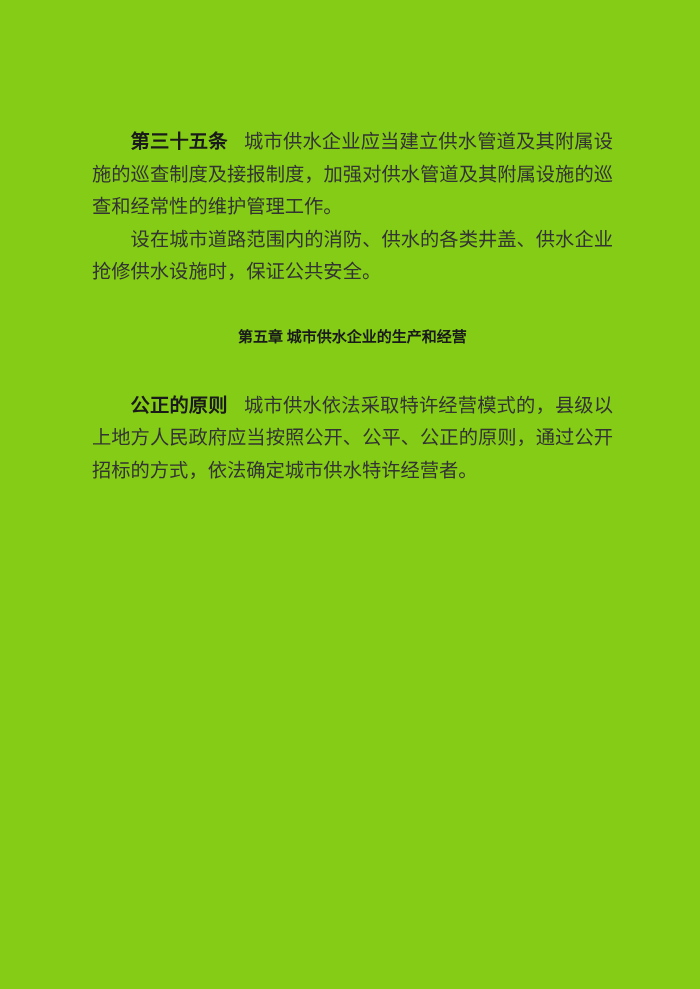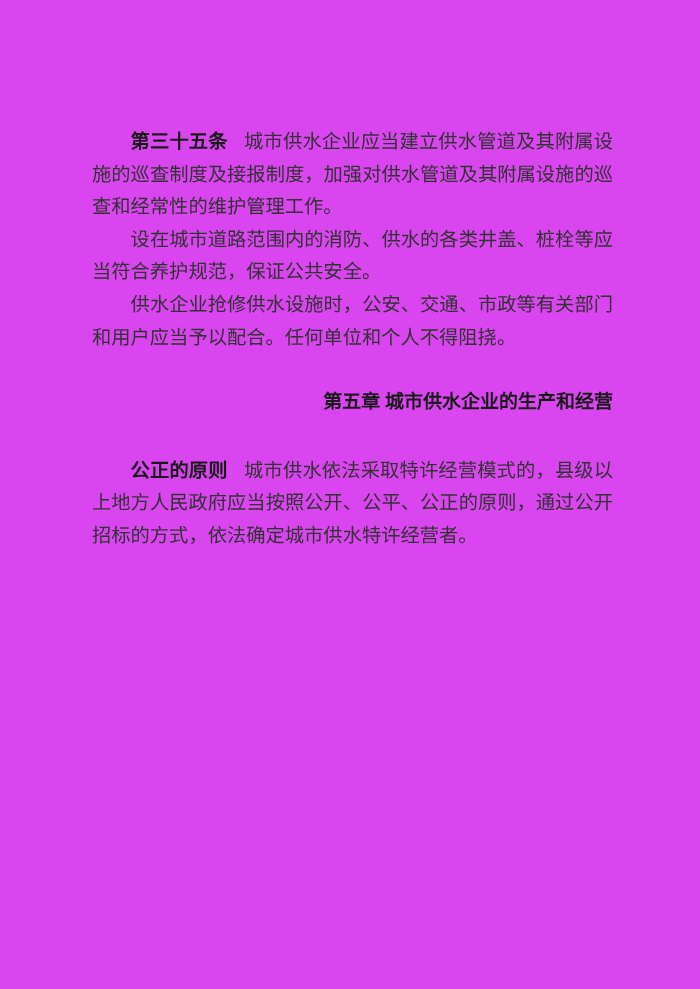--- a/index.html
+++ b/index.html
@@ -4,21 +4,21 @@
 <style>
   html, body {
     margin: 0;
     padding: 0;
     background: #ffffff;
   }
   .page {
     position: relative;
     width: 700px;
     height: 989px;
-    background: #d946ef;
+    background: #84cc16;
     overflow: hidden;
     font-family: "Liberation Serif", "DejaVu Serif", serif;
   }
   .doc-body {
     position: absolute;
     left: 92px;
     top: 126px;
     width: 521px;
     font-size: 19.3px;
     line-height: 32.6px;
@@ -29,42 +29,41 @@
     margin: 0;
     text-indent: 2em;
   }
   .lead {
     font-weight: bold;
     color: #1a1a1a;
     margin-right: 0.85em;
   }
   .chapter-heading {
     margin: 32px 0 36px 0;
-    font-size: 19px;
+    font-size: 15px;
     line-height: 32.6px;
     font-weight: bold;
     color: #1a1a1a;
-    text-align: right;
+    text-align: center;
     text-indent: 0;
   }
 </style>
 </head>
 <body>
 
 <div class="page">
   <div class="doc-body">
 
     <p class="para"><span class="lead">第三十五条</span><span>城市供水企业应当建立供水管道及其附属设施的巡查制度及接报制度，加强对供水管道及其附属设施的巡查和经常性的维护管理工作。</span></p>
 
-    <p class="para"><span>设在城市道路范围内的消防、供水的各类井盖、桩栓等应当符合养护规范，保证公共安全。</span></p>
+    <p class="para"><span>设在城市道路范围内的消防、供水的各类井盖、供水企业抢修供水设施时，保证公共安全。</span></p>
 
 
 
 
 
-    <p class="para"><span>供水企业抢修供水设施时，公安、交通、市政等有关部门和用户应当予以配合。任何单位和个人不得阻挠。</span></p>
 
     <h2 class="chapter-heading">第五章 城市供水企业的生产和经营</h2>
 
     <p class="para"><span class="lead">公正的原则</span><span>城市供水依法采取特许经营模式的，县级以上地方人民政府应当按照公开、公平、公正的原则，通过公开招标的方式，依法确定城市供水特许经营者。</span></p>
 
   </div>
 </div>
 
 </body></html>

